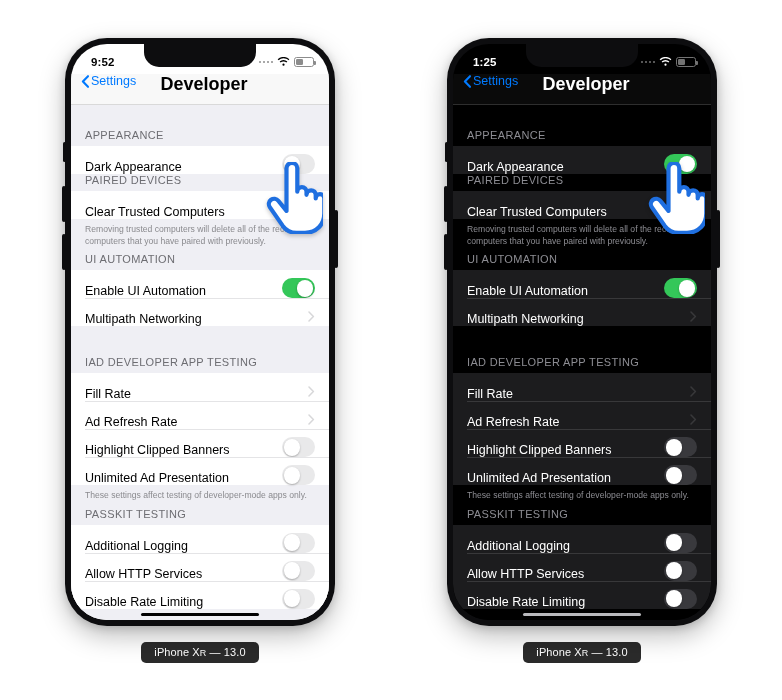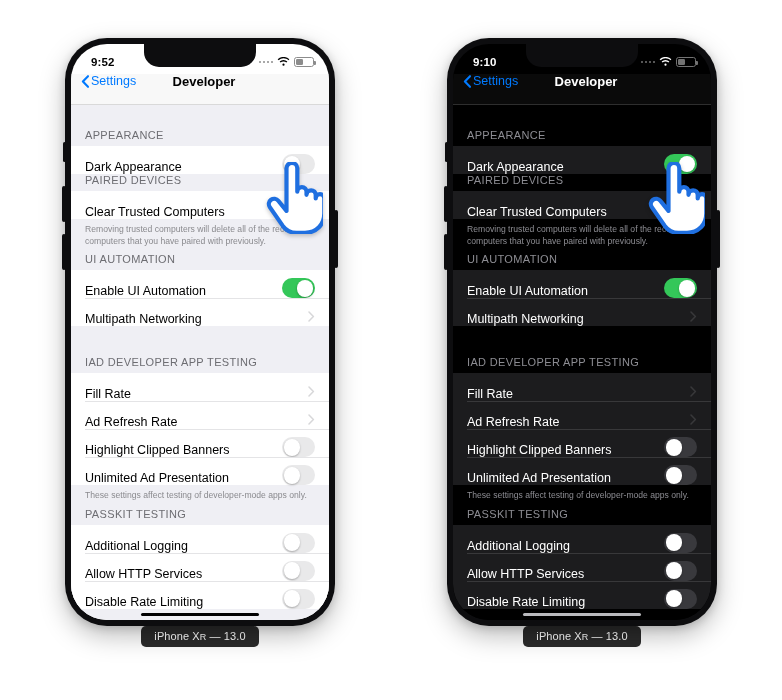--- a/index.html
+++ b/index.html
@@ -147,21 +147,21 @@
     cursor: pointer;
     z-index: 2;
   }
   .chev-back {
     width: 8px; height: 13px;
   }
   .nav-title {
     position: absolute;
     left: 8px; right: 0;
     text-align: center;
-    font-size: 13px;
+    font-size: 18px;
     font-weight: bold;
   }
 
   
   .tableview {
     position: absolute;
     top: 61px;
     left: 0; right: 0; bottom: 0;
     overflow: hidden;
   }
@@ -275,20 +275,21 @@
     position: absolute;
     z-index: 60;
     width: 58px;
     height: 72px;
     pointer-events: none;
     filter: drop-shadow(0 2px 2px rgba(0,0,0,0.22));
   }
 
   
   .caption {
+    margin-top: 16px;
     background: #2b2b2b;
     color: #ffffff;
     font-size: 11px;
     padding: 4px 13px 5px 13px;
     border-radius: 5px;
     white-space: nowrap;
     letter-spacing: .1px;
   }
   .caption .smallcap { font-size: 9px; }
 </style>
@@ -416,21 +417,21 @@
     </div>
     <div class="device-wrap">
       <div class="phone dark">
         <div class="side-btn btn-silent"></div>
         <div class="side-btn btn-volup"></div>
         <div class="side-btn btn-voldn"></div>
         <div class="side-btn btn-power"></div>
         <div class="screen">
           <div class="notch"></div>
           <div class="statusbar">
-            <span class="sb-time">9:10</span>
+            <span class="sb-time">1:25</span>
             <span class="sb-right">
               <span class="sig-dots">
                 <i></i>
                 <i></i>
                 <i></i>
                 <i></i>
               </span>
               <svg class="wifi" viewBox="0 0 16 12">
                 <path fill="currentColor" d="M8 10.6a1.35 1.35 0 1 0 0-2.7 1.35 1.35 0 0 0 0 2.7z"></path>
                 <path fill="currentColor" d="M8 5.3c1.35 0 2.6.5 3.55 1.35l1.2-1.3A7.2 7.2 0 0 0 8 3.45a7.2 7.2 0 0 0-4.75 1.9l1.2 1.3A5.2 5.2 0 0 1 8 5.3z"></path>

